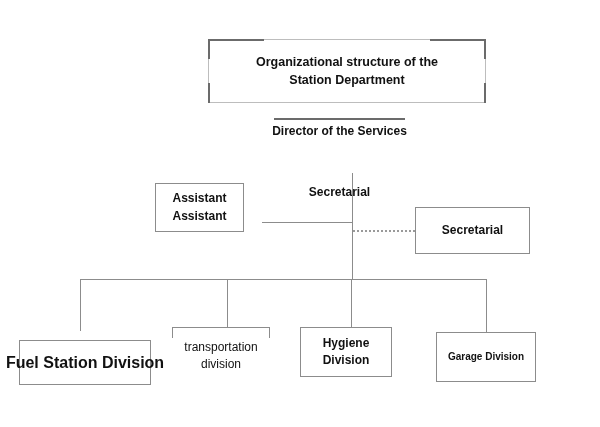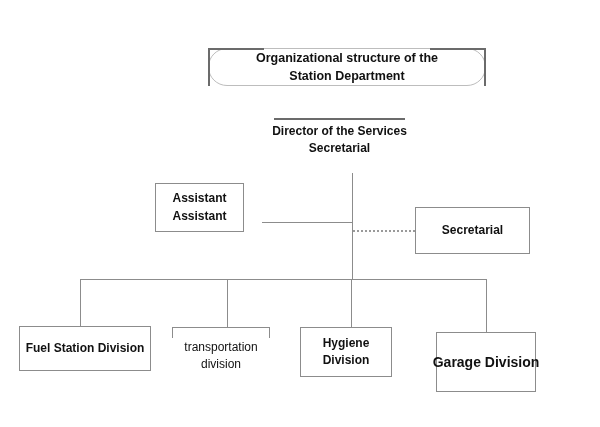--- a/index.html
+++ b/index.html
@@ -111,30 +111,30 @@
     position: absolute;
     height: 0;
     border-top: 2px dotted #9a9a9a;
   }
 </style>
 </head>
 <body>
 
 <div id="chart">
 
-  <div class="node title-box" style="left:208px; top:48px; width:278px; height:38px; font-size:12.5px;border-radius:23px;">
+  <div class="node title-box" style="left:208px; top:39px; width:278px; height:64px; font-size:12.5px;">
     <span class="title-bracket-l"></span>
     <span class="title-bracket-r"></span>
     <span class="title-foot-l"></span>
     <span class="title-foot-r"></span>
     <span class="ln">Organizational structure of the</span>
     <span class="ln">Station Department</span>
   </div>
 
-  <div class="node topline" style="left:274px; top:118px; width:131px; height:48px; font-size:12px; justify-content:flex-start; padding-top:3px;">
+  <div class="node topline" style="left:274px; top:118px; width:131px; height:48px; font-size:12px; justify-content:flex-start; padding-top:3px;gap:44px;">
     <span class="ln">Director of the Services</span>
     <span class="ln">Secretarial</span>
   </div>
 
   <div class="vline" style="left:352px; top:173px; height:106px;"></div>
 
   <div class="node boxed" style="left:155px; top:183px; width:89px; height:49px; font-size:12px;">
     <span class="ln">Assistant</span>
     <span class="ln">Assistant</span>
   </div>
@@ -145,33 +145,33 @@
     <span class="ln">Secretarial</span>
   </div>
 
   <div class="hline" style="left:80px; top:279px; width:407px;"></div>
 
   <div class="vline" style="left:80px;  top:279px; height:52px;"></div>
   <div class="vline" style="left:227px; top:279px; height:48px;"></div>
   <div class="vline" style="left:351px; top:279px; height:48px;"></div>
   <div class="vline" style="left:486px; top:279px; height:53px;"></div>
 
-  <div class="node boxed" style="left:19px; top:326px; width:132px; height:45px; font-size:12px;">
+  <div class="node boxed" style="left:19px; top:340px; width:132px; height:45px; font-size:16px;">
     <span class="ln">Fuel Station Division</span>
   </div>
 
   <div class="node bracket" style="left:172px; top:327px; width:98px; height:52px; font-size:12px; justify-content:center; padding-top:5px; font-weight:normal;">
     <span class="stub-l"></span>
     <span class="stub-r"></span>
     <span class="ln">transportation</span>
     <span class="ln">division</span>
   </div>
 
   <div class="node boxed" style="left:300px; top:327px; width:92px; height:50px; font-size:12px;">
     <span class="ln">Hygiene</span>
     <span class="ln">Division</span>
   </div>
 
-  <div class="node boxed" style="left:436px; top:332px; width:100px; height:60px; font-size:14px;">
+  <div class="node boxed" style="left:436px; top:332px; width:100px; height:50px; font-size:10px;">
     <span class="ln">Garage Division</span>
   </div>
 
 </div>
 
 </body></html>

